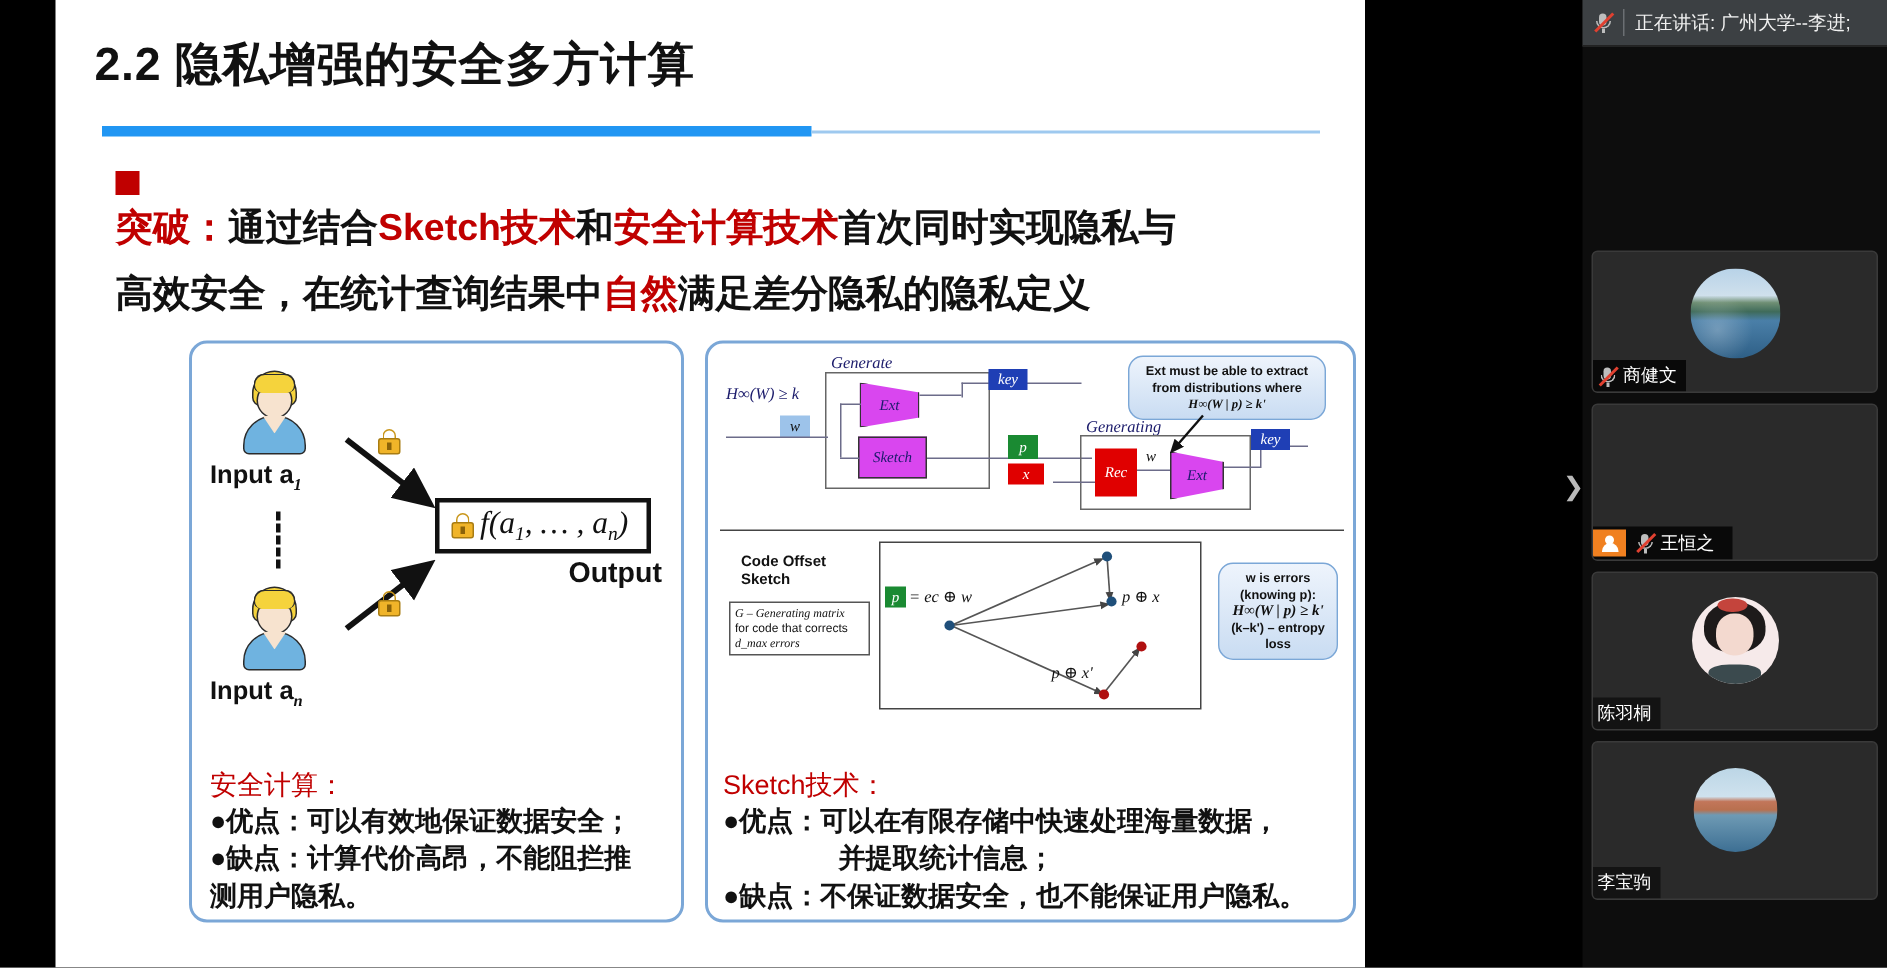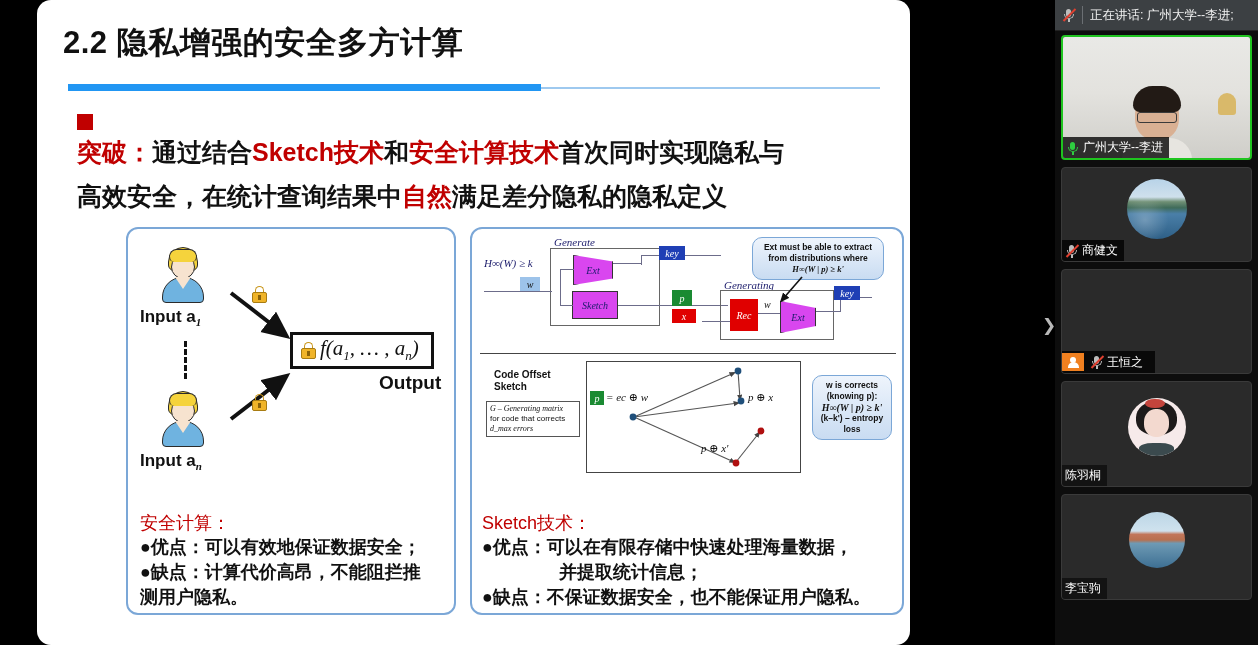--- a/index.html
+++ b/index.html
@@ -9,21 +9,20 @@
     font-family: "Liberation Sans", "DejaVu Sans", sans-serif;
     overflow: hidden;
     position: relative;
   }
   
   #app { position: relative; width: 1258px; height: 645px; background:#000; }
 
   #slide {
     position: absolute; left: 37px; top: 0; width: 873px; height: 645px;
     background: #ffffff;
-    border-radius: 14px;
   }
   #stage-gap { position:absolute; left:910px; top:0; width:145px; height:645px; background:#000; }
 
   
   .slide-title {
     position: absolute; left: 26px; top: 22px;
     font-size: 31px; font-weight: bold; color: #111;
     letter-spacing: 0.5px; white-space: nowrap;
   }
   .title-rule-thick {
@@ -391,21 +390,21 @@
           <circle cx="47" cy="56" r="3.4" fill="#1f4f7a"></circle>
           <circle cx="152" cy="10" r="3.4" fill="#1f4f7a"></circle>
           <circle cx="155" cy="40" r="3.4" fill="#1f4f7a"></circle>
           <circle cx="150" cy="102" r="3.4" fill="#b01010"></circle>
           <circle cx="175" cy="70" r="3.4" fill="#b01010"></circle>
         </svg>
         <div class="lbl it" style="left:272px; top:158px; font-size:11px; color:#111;">p ⊕ x</div>
         <div class="lbl it" style="left:225px; top:209px; font-size:11px; color:#111;">p ⊕ x'</div>
 
         <div class="callout" style="left:336px; top:142px; width:80px;">
-          <div>w is corrects</div>
+          <div>w is errors</div>
           <div>(knowing p):</div>
           <div class="it" style="font-size:10px;">H∞(W | p) ≥ k'</div>
           <div>(k–k') – entropy</div>
           <div>loss</div>
         </div>
       </div>
 
       <div id="cap-right" style="position:absolute;">
         <div class="cap-head">Sketch技术：</div>
         <div class="cap-body">●优点：可以在有限存储中快速处理海量数据，</div>
@@ -427,39 +426,20 @@
         <div class="mic-arc"></div>
         <div class="mic-stem"></div>
         <div class="mic-slash"></div>
       </div>
       <div class="divider-v"></div>
       <div class="speaker-text">正在讲话: 广州大学--李进;</div>
     </div>
 
     <div id="tiles">
 
-      <div class="tile active" style="top:4px; height:125px;">
-        <div class="vidfeed">
-          <div class="vid-person">
-            <div class="vp-head"></div>
-            <div class="vp-hair"></div>
-            <div class="vp-glass"></div>
-            <div class="vp-body"></div>
-          </div>
-          <div class="vp-lamp" style="position:absolute; right:14px; bottom:12px;"></div>
-        </div>
-        <div class="tile-name">
-          <div class="mic-icon on">
-            <div class="mic-cap"></div>
-            <div class="mic-arc"></div>
-            <div class="mic-stem"></div>
-          </div>
-          <span>广州大学--李进</span>
-        </div>
-      </div>
 
       <div class="tile" style="top:136px; height:95px;">
         <div class="avatar-circle" style="width:60px; height:60px; top:44%;">
           <div class="ls1"></div>
         </div>
         <div class="tile-name">
           <div class="mic-icon">
             <div class="mic-cap"></div>
             <div class="mic-arc"></div>
             <div class="mic-stem"></div>

